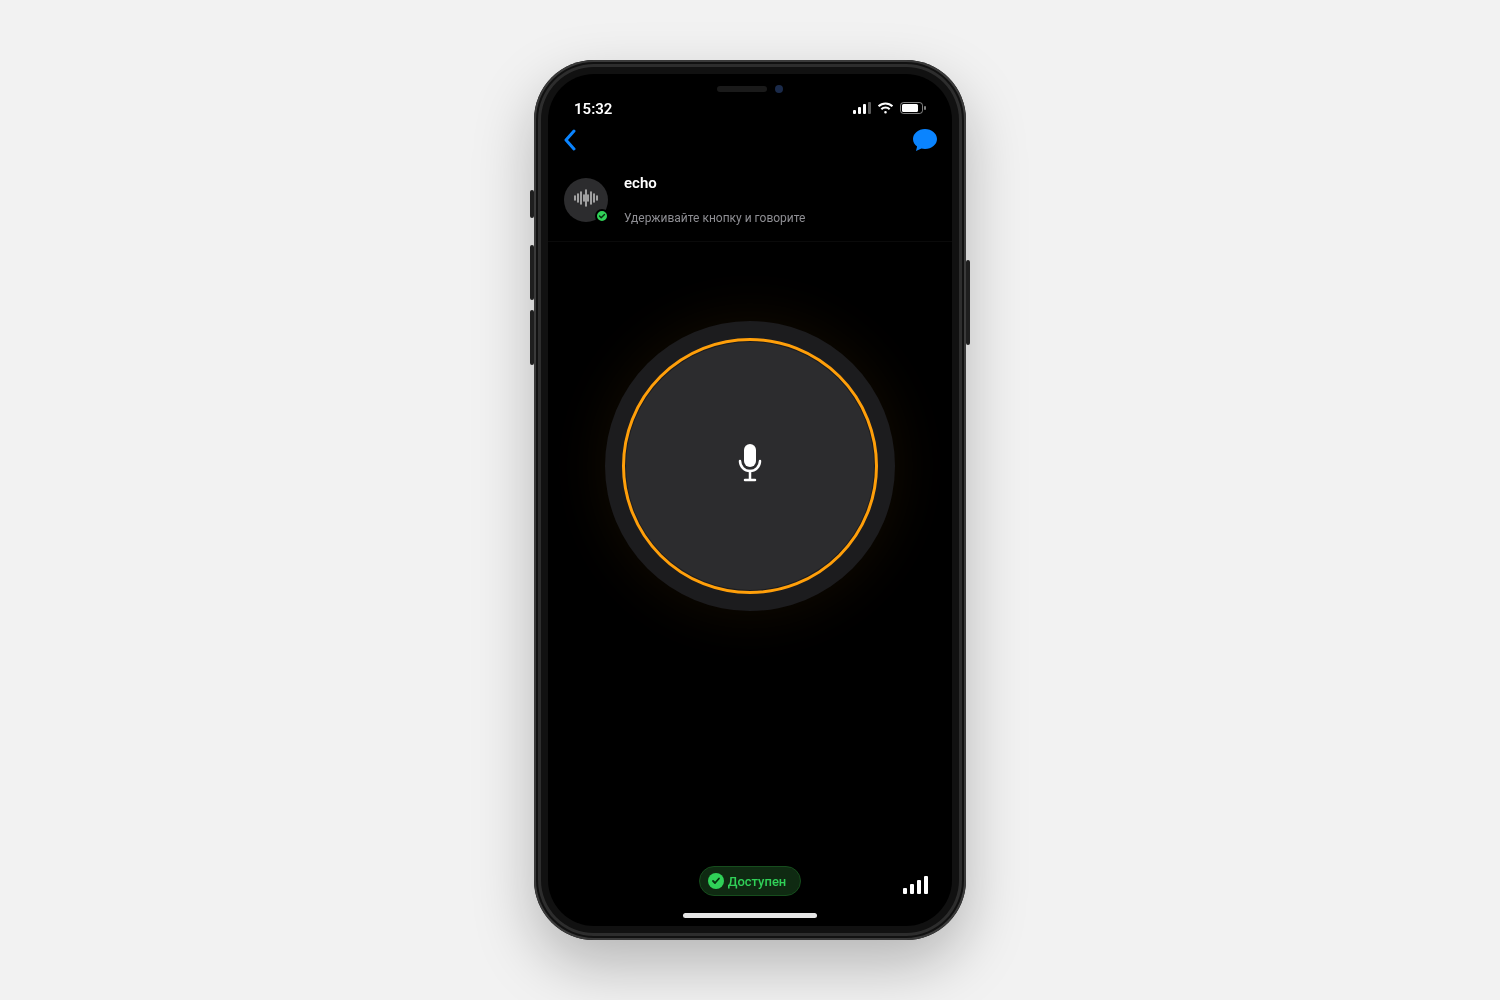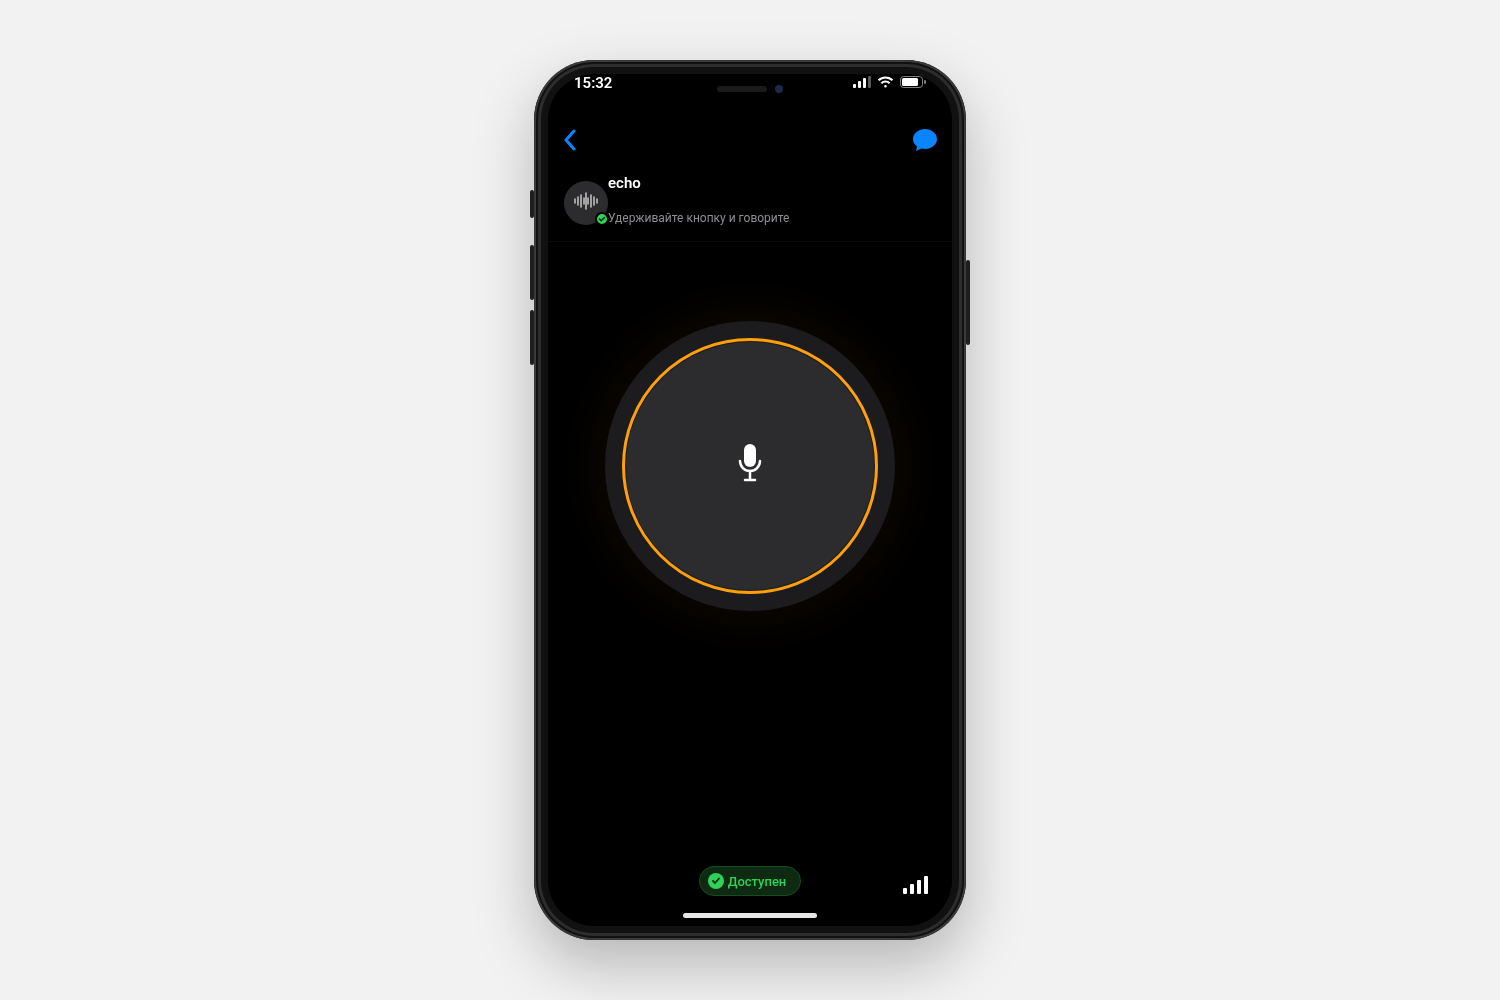--- a/index.html
+++ b/index.html
@@ -55,36 +55,36 @@
       border-bottom-left-radius: 18px;
       border-bottom-right-radius: 18px;
       z-index: 10;
       display:flex; align-items:center; justify-content:center; gap:8px;
     }
     .speaker { width: 50px; height: 6px; background:#1a1a1a; border-radius:3px; }
     .cam { width:8px; height:8px; border-radius:50%; background:#1a2a4a; }
     .status-bar {
       height: 44px;
       display: flex;
-      align-items: flex-start;
+      align-items: flex-end;
       justify-content: space-between;
       padding: 0 26px;
       font-size: 15px;
       font-weight: 600;
     }
     .status-right { display:flex; align-items:center; gap:6px; }
     .nav-bar {
       height: 44px;
       display:flex; align-items:center; justify-content:space-between;
       padding: 0 14px;
     }
     .nav-bar svg { display:block; }
     .contact-row {
       padding: 12px 16px 16px;
-      display:flex; align-items:flex-end; gap:0;
+      display:flex; align-items:center; gap:16px;
       border-bottom: 1px solid #0a0a0a;
     }
     .avatar {
       width:44px; height:44px; border-radius:50%; background:#2c2c2e;
       display:flex; align-items:center; justify-content:center;
       position:relative;
     }
     .avatar .presence {
       position:absolute; right:-1px; bottom:-1px;
       width:14px; height:14px; border-radius:50%; background:#30d158;

